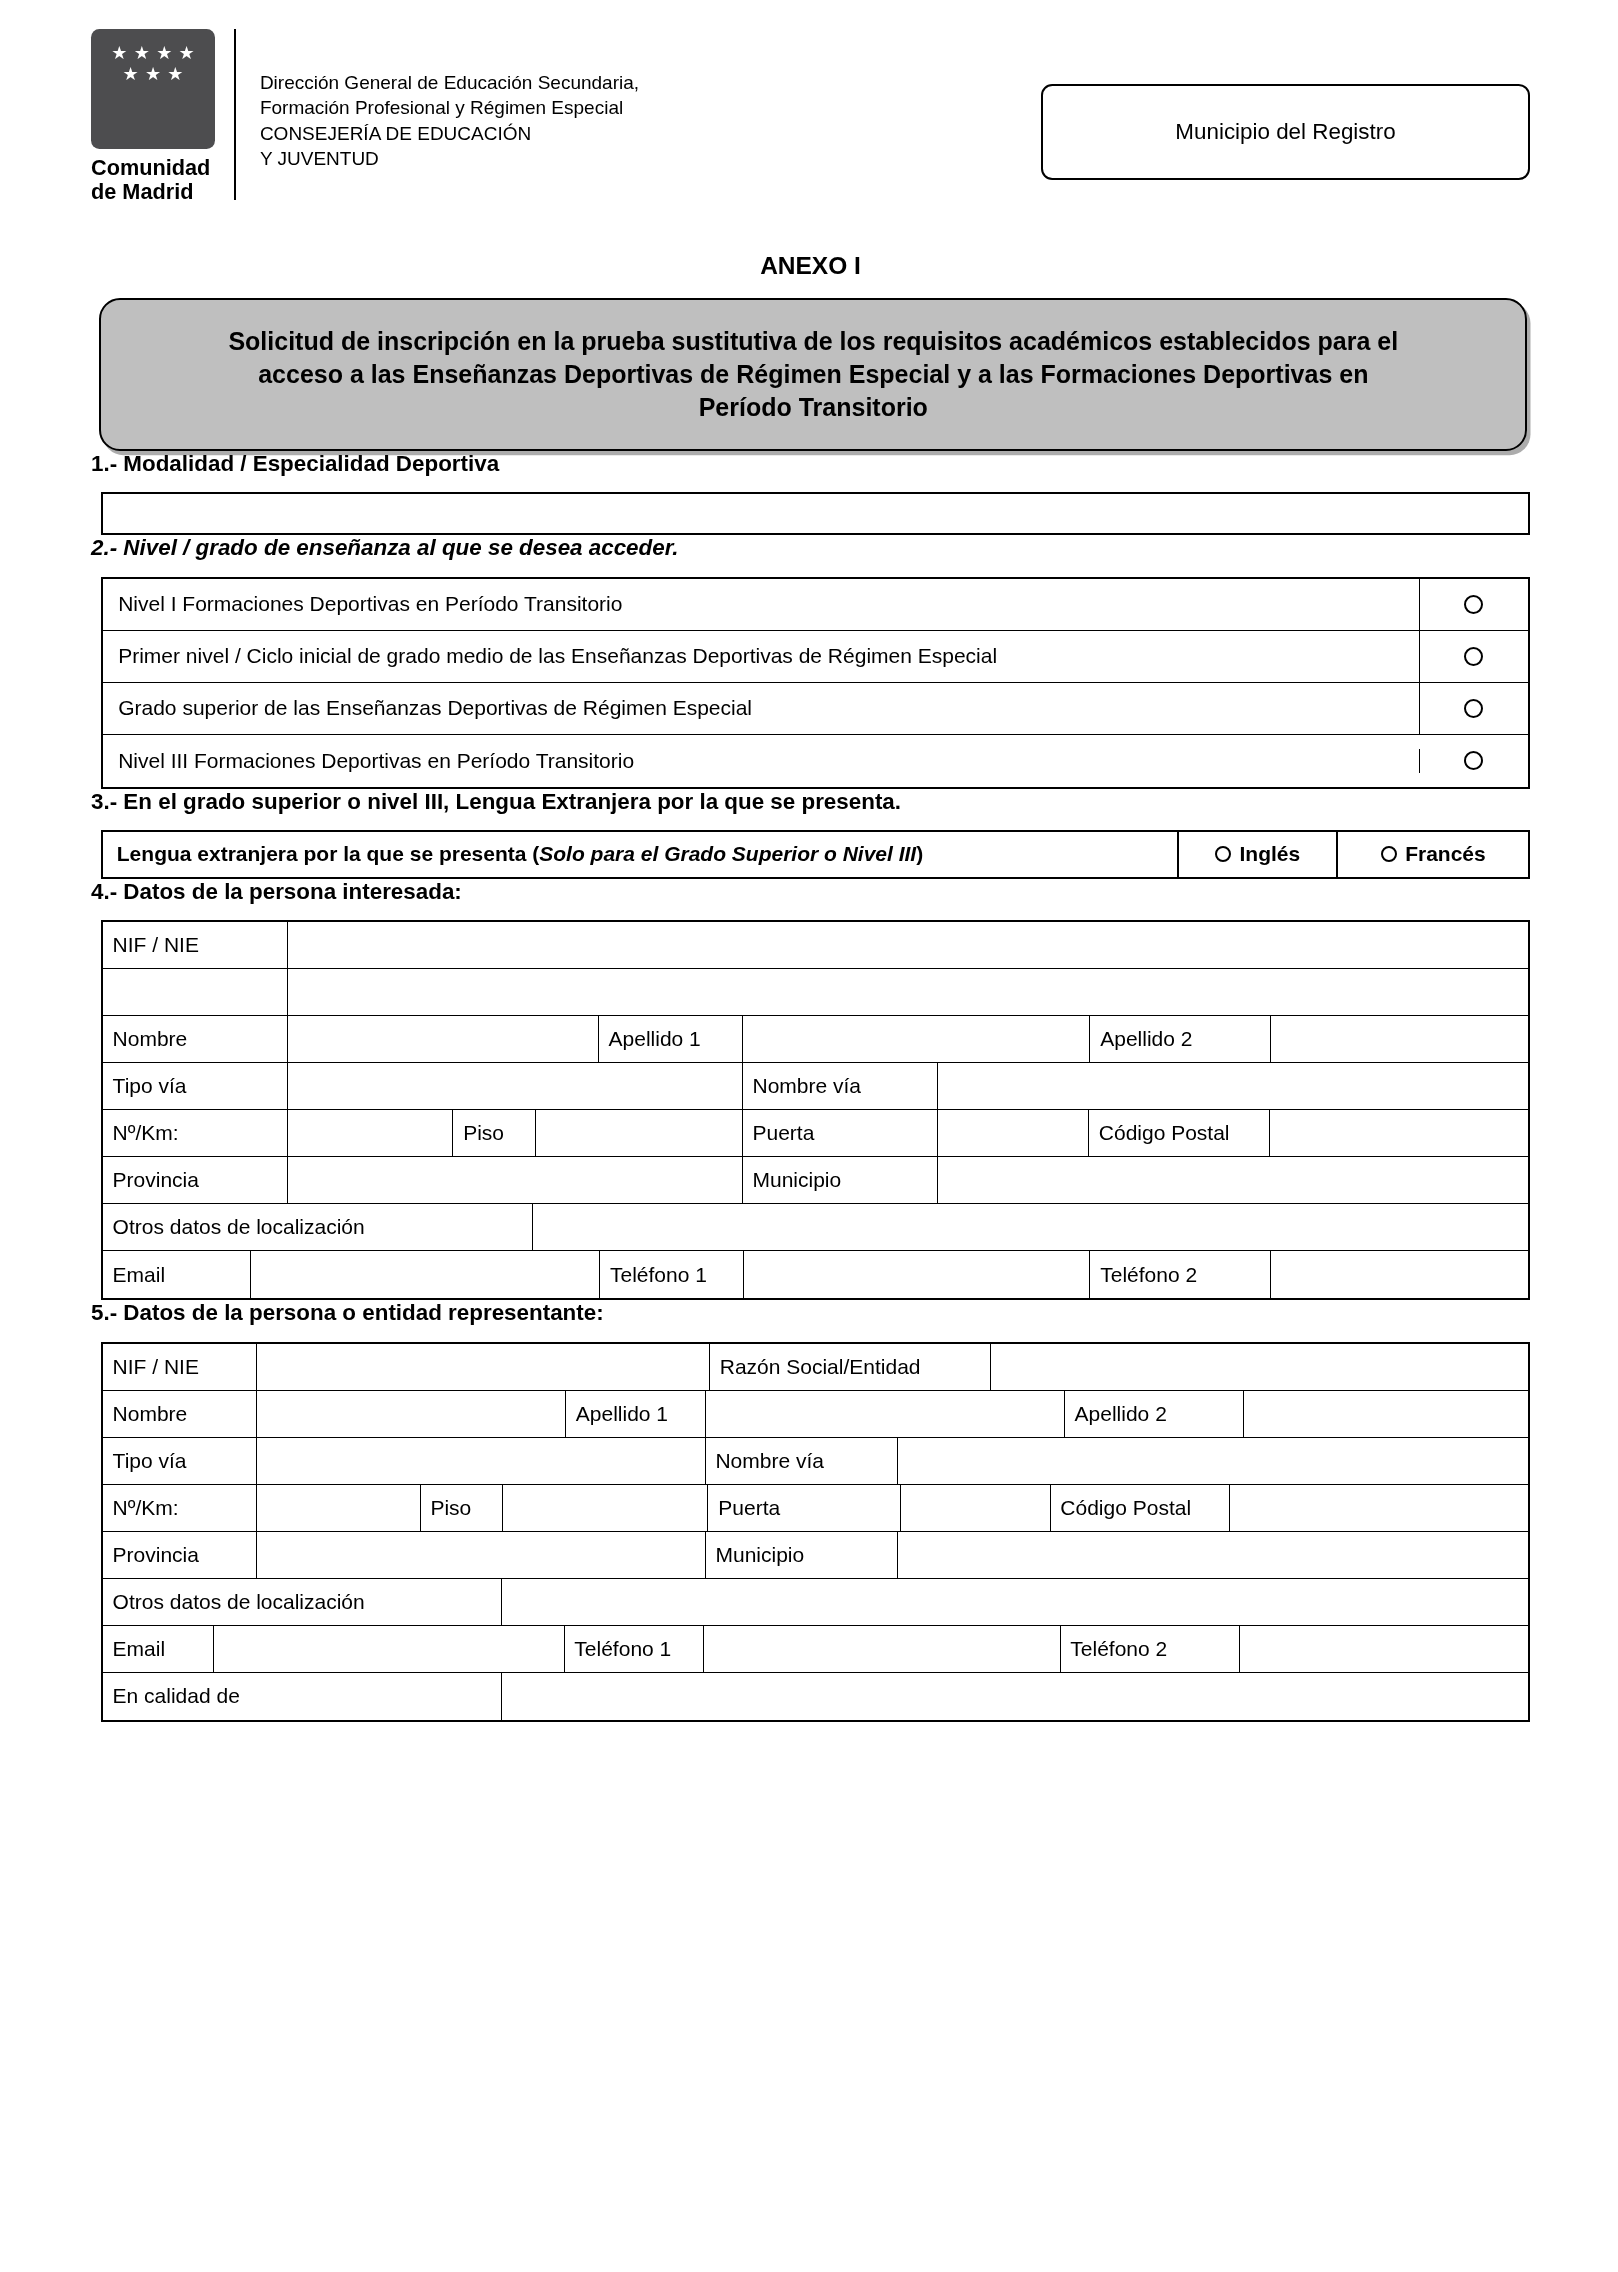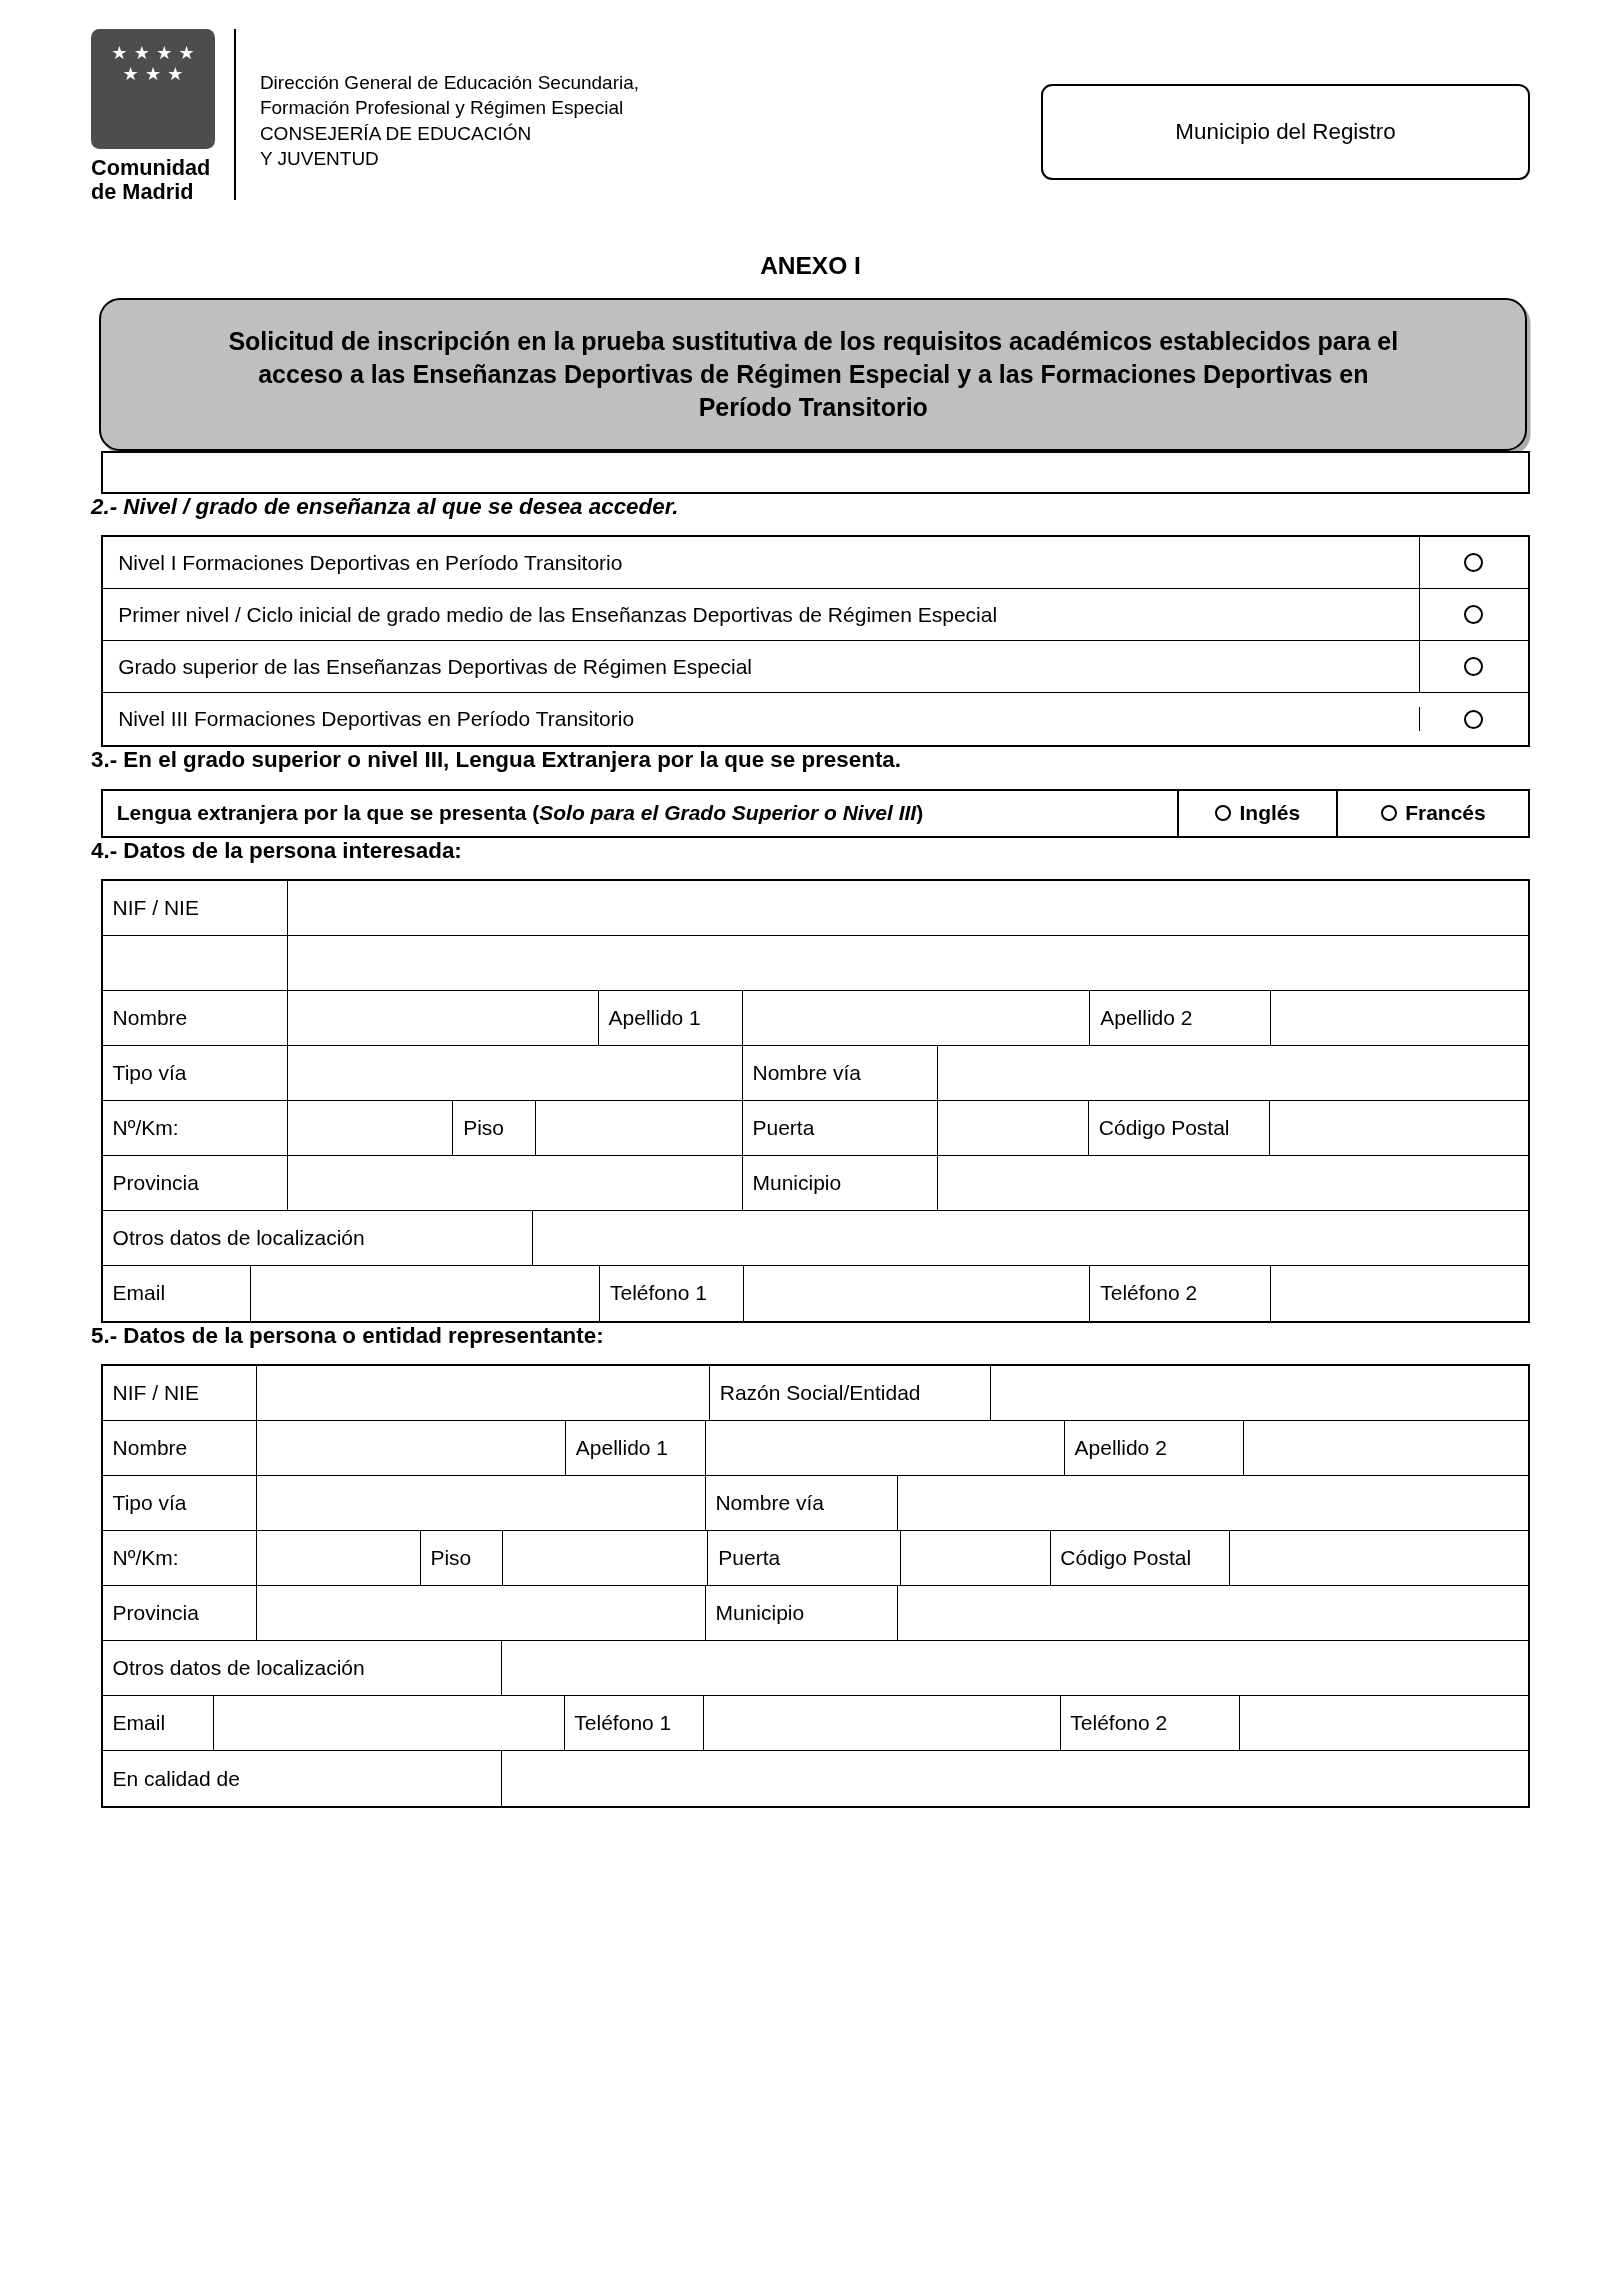--- a/index.html
+++ b/index.html
@@ -131,21 +131,21 @@
   .langrow { margin-left: 9.8px; border: 2.1px solid #000; display: flex; height: 49px; }
   .lcell { display: flex; align-items: center; border-right: 2.1px solid #000; }
   .lcell:last-child { border-right: none; }
   .llabel { flex: 0 0 75.5%; padding: 0 14px; font-size: 21px; font-weight: bold; }
   .llabel .it { font-style: italic; }
   .lopt { flex: 0 0 11.2%; justify-content: center; gap: 8.4px; font-size: 21px; font-weight: bold; }
   .lopt.wide { flex: 1 1 auto; }
 
   
   .ftable { margin-left: 9.8px; border: 2.8px solid #000; }
-  .frow { display: flex; height: 55px; border-bottom: 1.4px solid #000; text-align: center; }
+  .frow { display: flex; height: 47px; border-bottom: 1.4px solid #000; text-align: center; }
   .frow:last-child { border-bottom: none; }
   .cell {
     flex-grow: 0; flex-shrink: 0;
     border-right: 1.4px solid #000;
     display: flex; align-items: center;
     padding: 0 9.8px;
     font-size: 21px;
     overflow: hidden;
     white-space: nowrap;
   }
@@ -179,20 +179,21 @@
       <span>Municipio del Registro</span>
     </div>
   </header>
 
   <h1 class="anexo">ANEXO I</h1>
 
   <div class="intro-box">
     <div class="txt">Solicitud de inscripción en la prueba sustitutiva de los requisitos académicos establecidos para el acceso a las Enseñanzas Deportivas de Régimen Especial y a las Formaciones Deportivas en Período Transitorio</div>
   </div>
 
+  <h2 class="sec mt-a">1.- Modalidad / Especialidad Deportiva</h2>
   <div class="input-box"></div>
 
   <h2 class="sec mt-b">2.- Nivel / grado de enseñanza al que se desea acceder.</h2>
   <div class="options-table">
     <div class="orow">
       <div class="olabel">Nivel I Formaciones Deportivas en Período Transitorio</div>
       <div class="ocircle">
         <span class="radio"></span>
       </div>
     </div>

